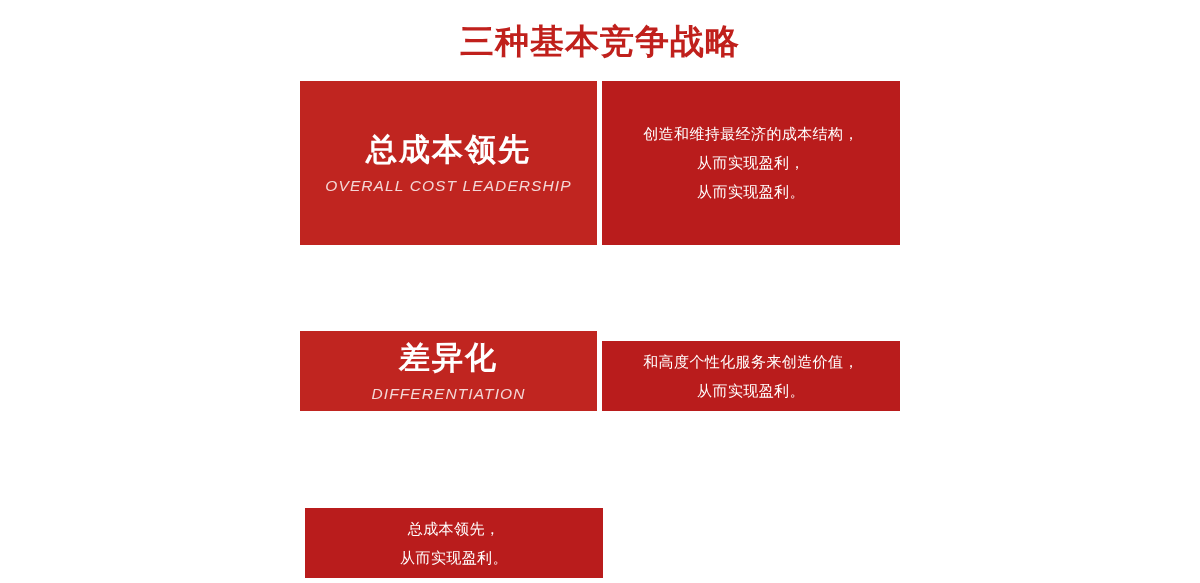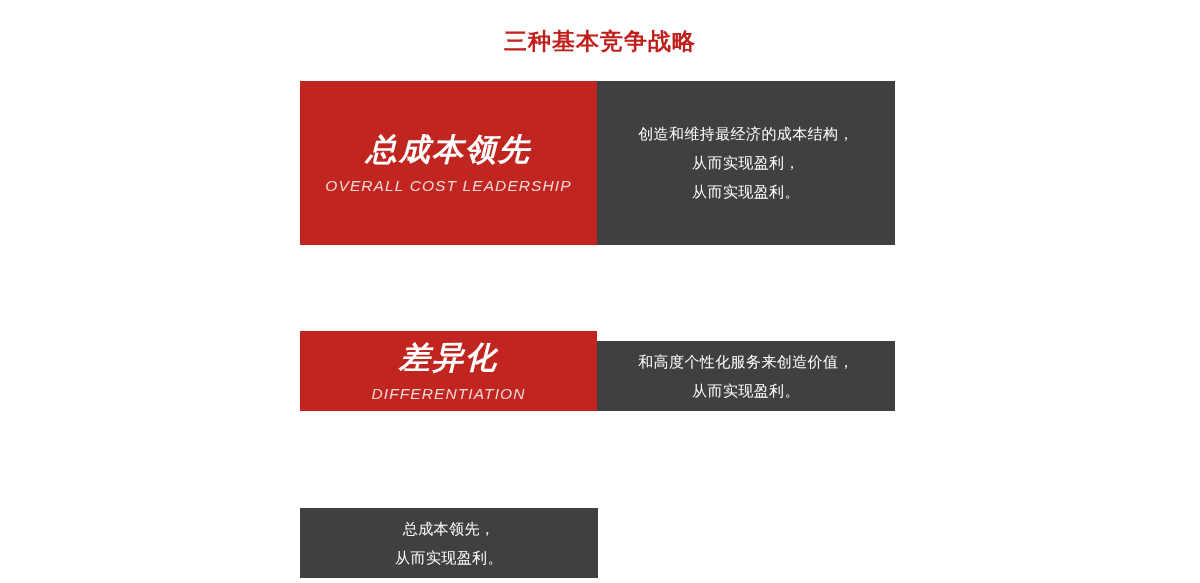--- a/index.html
+++ b/index.html
@@ -14,21 +14,21 @@
     overflow: hidden;
     position: relative;
   }
 
   .page-title {
     position: absolute;
     top: 18px;
     left: 0;
     width: 1200px;
     text-align: center;
-    font-size: 23px;
+    font-size: 34px;
     font-weight: bold;
     color: #c0201c;
     letter-spacing: 1px;
     line-height: 46px;
   }
 
   .matrix {
     position: absolute;
     left: 300px;
     top: 81px;
@@ -58,32 +58,32 @@
   }
 
   .cell-strategy {
     width: 297px;
     background: #c02520;
     padding: 6px 10px;
   }
 
   .cell-desc {
     width: 298px;
-    background: #404040;
+    margin-left: 5px;
+    background: #b91c1c;
     padding: 6px 14px;
   }
 
   .strategy-cn {
     font-size: 31px;
     font-weight: bold;
     color: #ffffff;
     letter-spacing: 2px;
     line-height: 42px;
     text-align: center;
-    font-style: italic;
   }
 
   .strategy-en {
     margin-top: 4px;
     font-size: 15.5px;
     font-weight: normal;
     color: rgba(255,255,255,0.82);
     letter-spacing: 1.1px;
     line-height: 22px;
     text-align: center;

